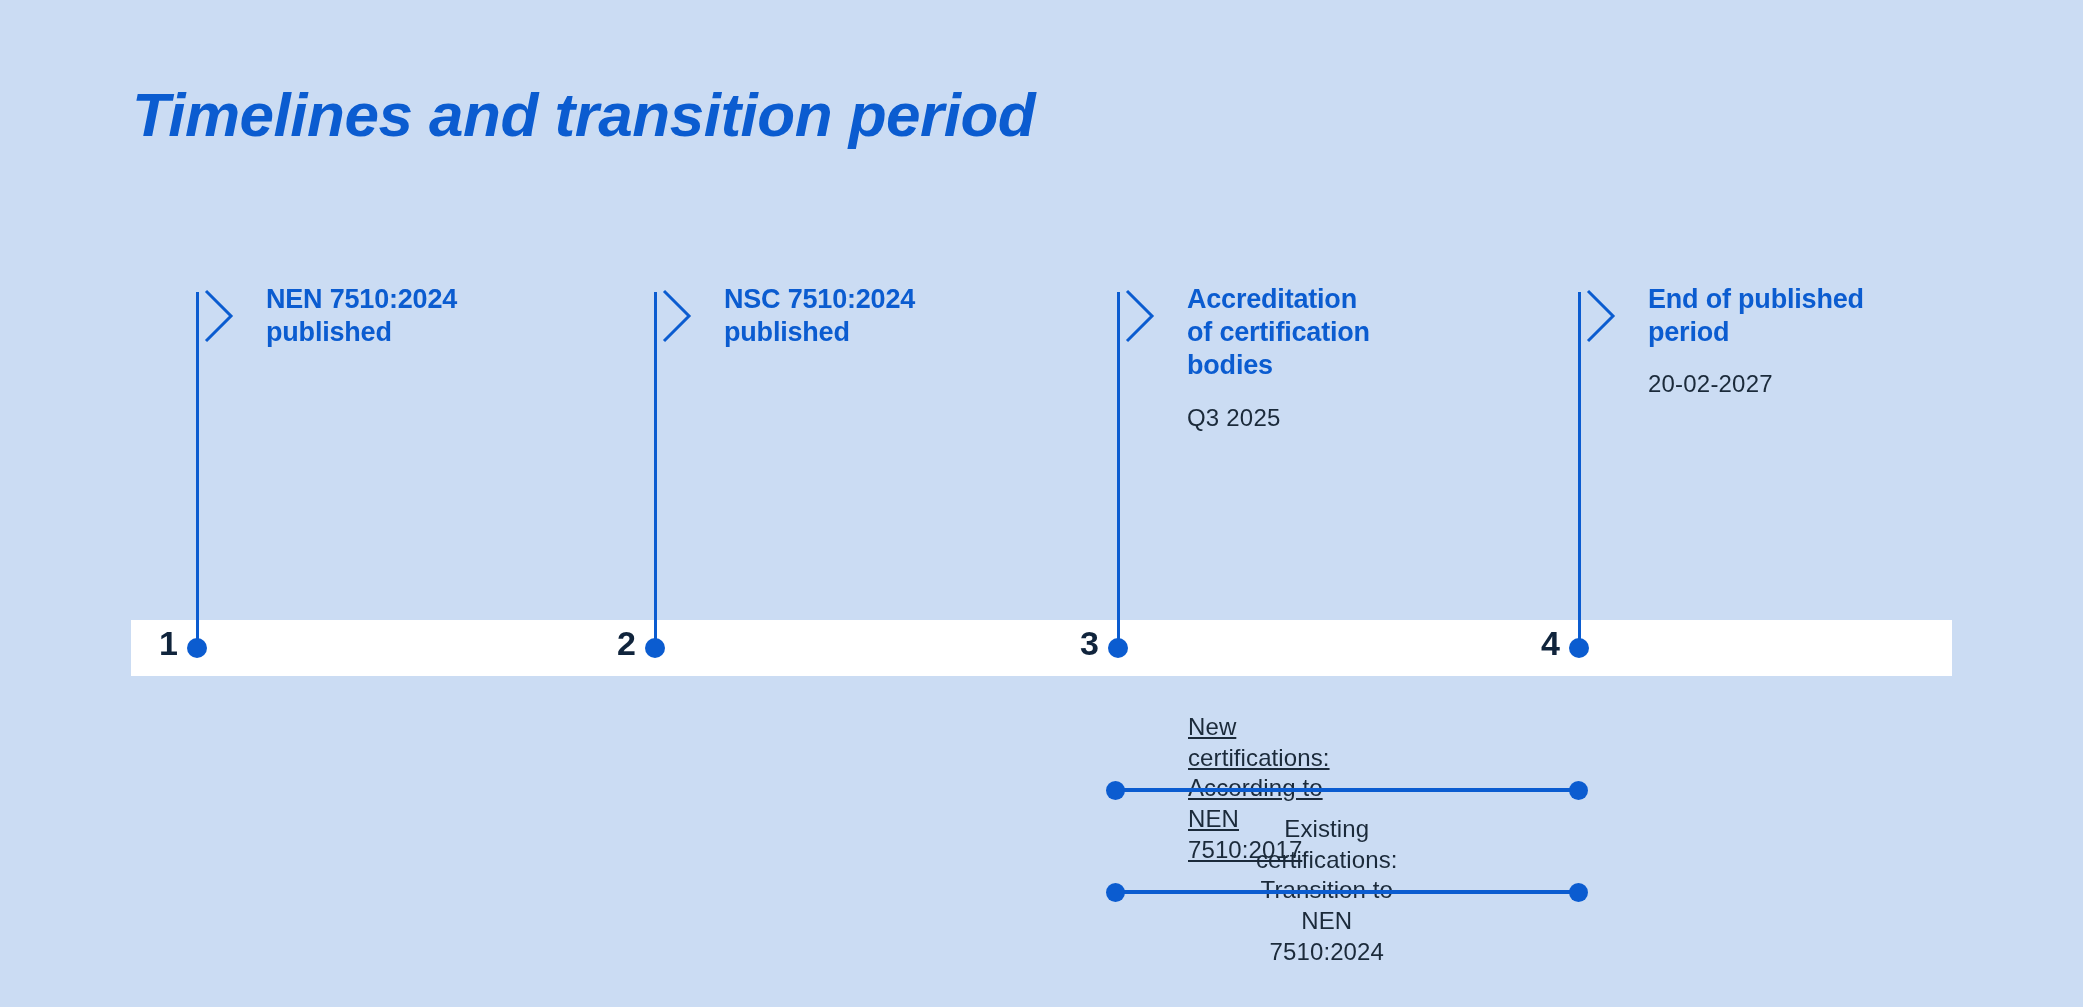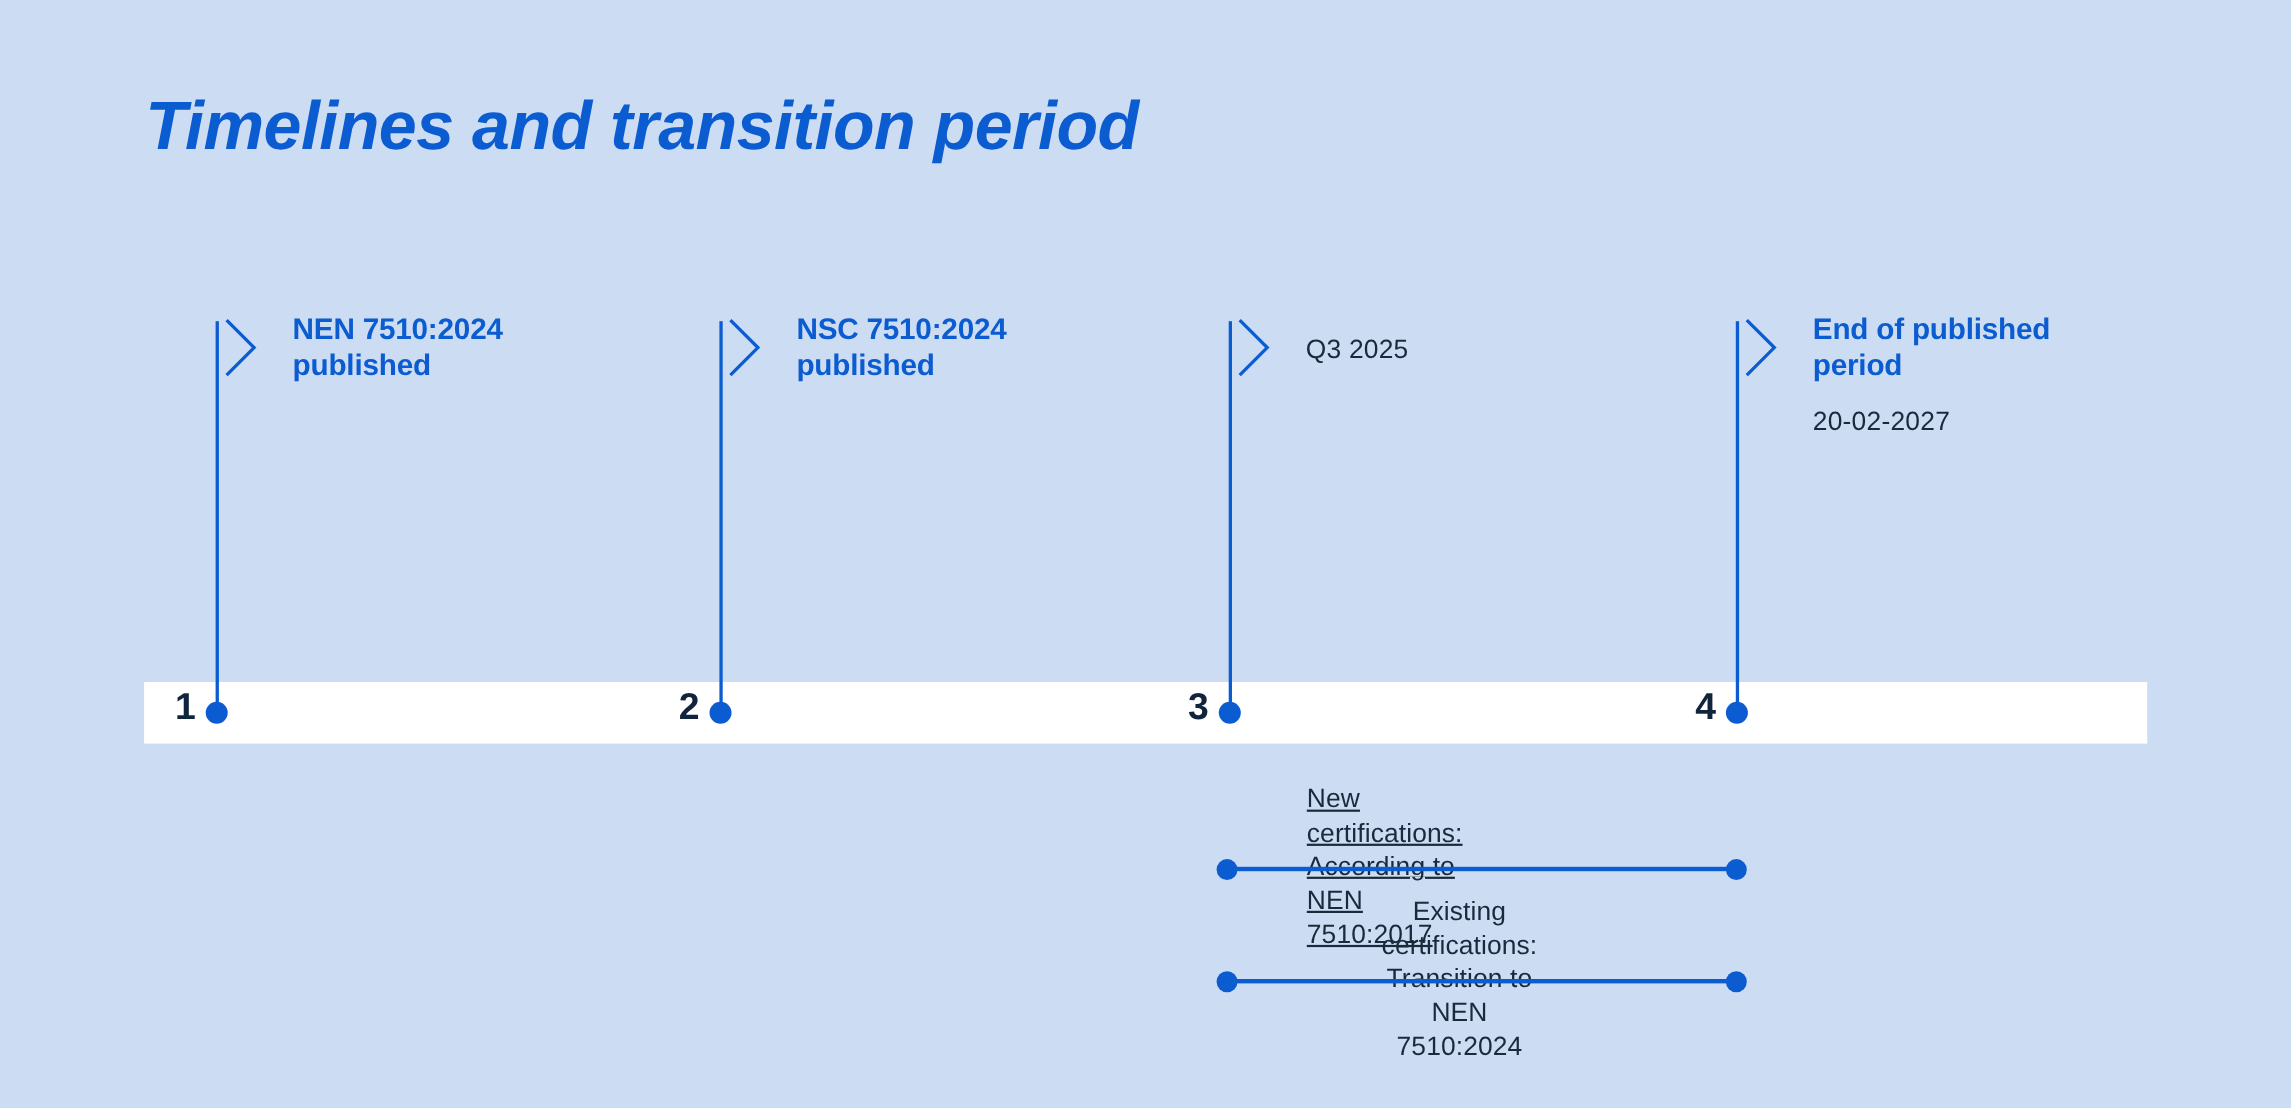--- a/index.html
+++ b/index.html
@@ -174,20 +174,23 @@
       <div class="milestone" style="left: 1117px;">
         <div class="ms-stem" style="height: 356px;"></div>
         <div class="ms-chevron">
           <svg width="30" height="56" viewBox="0 0 30 56">
             <polyline points="2,3 27,28 2,53" fill="none" stroke="#0b5cd0" stroke-width="3"></polyline>
           </svg>
         </div>
         <div class="ms-dot" style="top: 638px;"></div>
         <div class="ms-number" style="top: 624px;">3</div>
         <div class="ms-text">
+          <div class="ms-heading">Accreditation
+of certification
+bodies</div>
           <div class="ms-date">Q3 2025</div>
         </div>
       </div>
       <div class="milestone" style="left: 1578px;">
         <div class="ms-stem" style="height: 356px;"></div>
         <div class="ms-chevron">
           <svg width="30" height="56" viewBox="0 0 30 56">
             <polyline points="2,3 27,28 2,53" fill="none" stroke="#0b5cd0" stroke-width="3"></polyline>
           </svg>
         </div>

